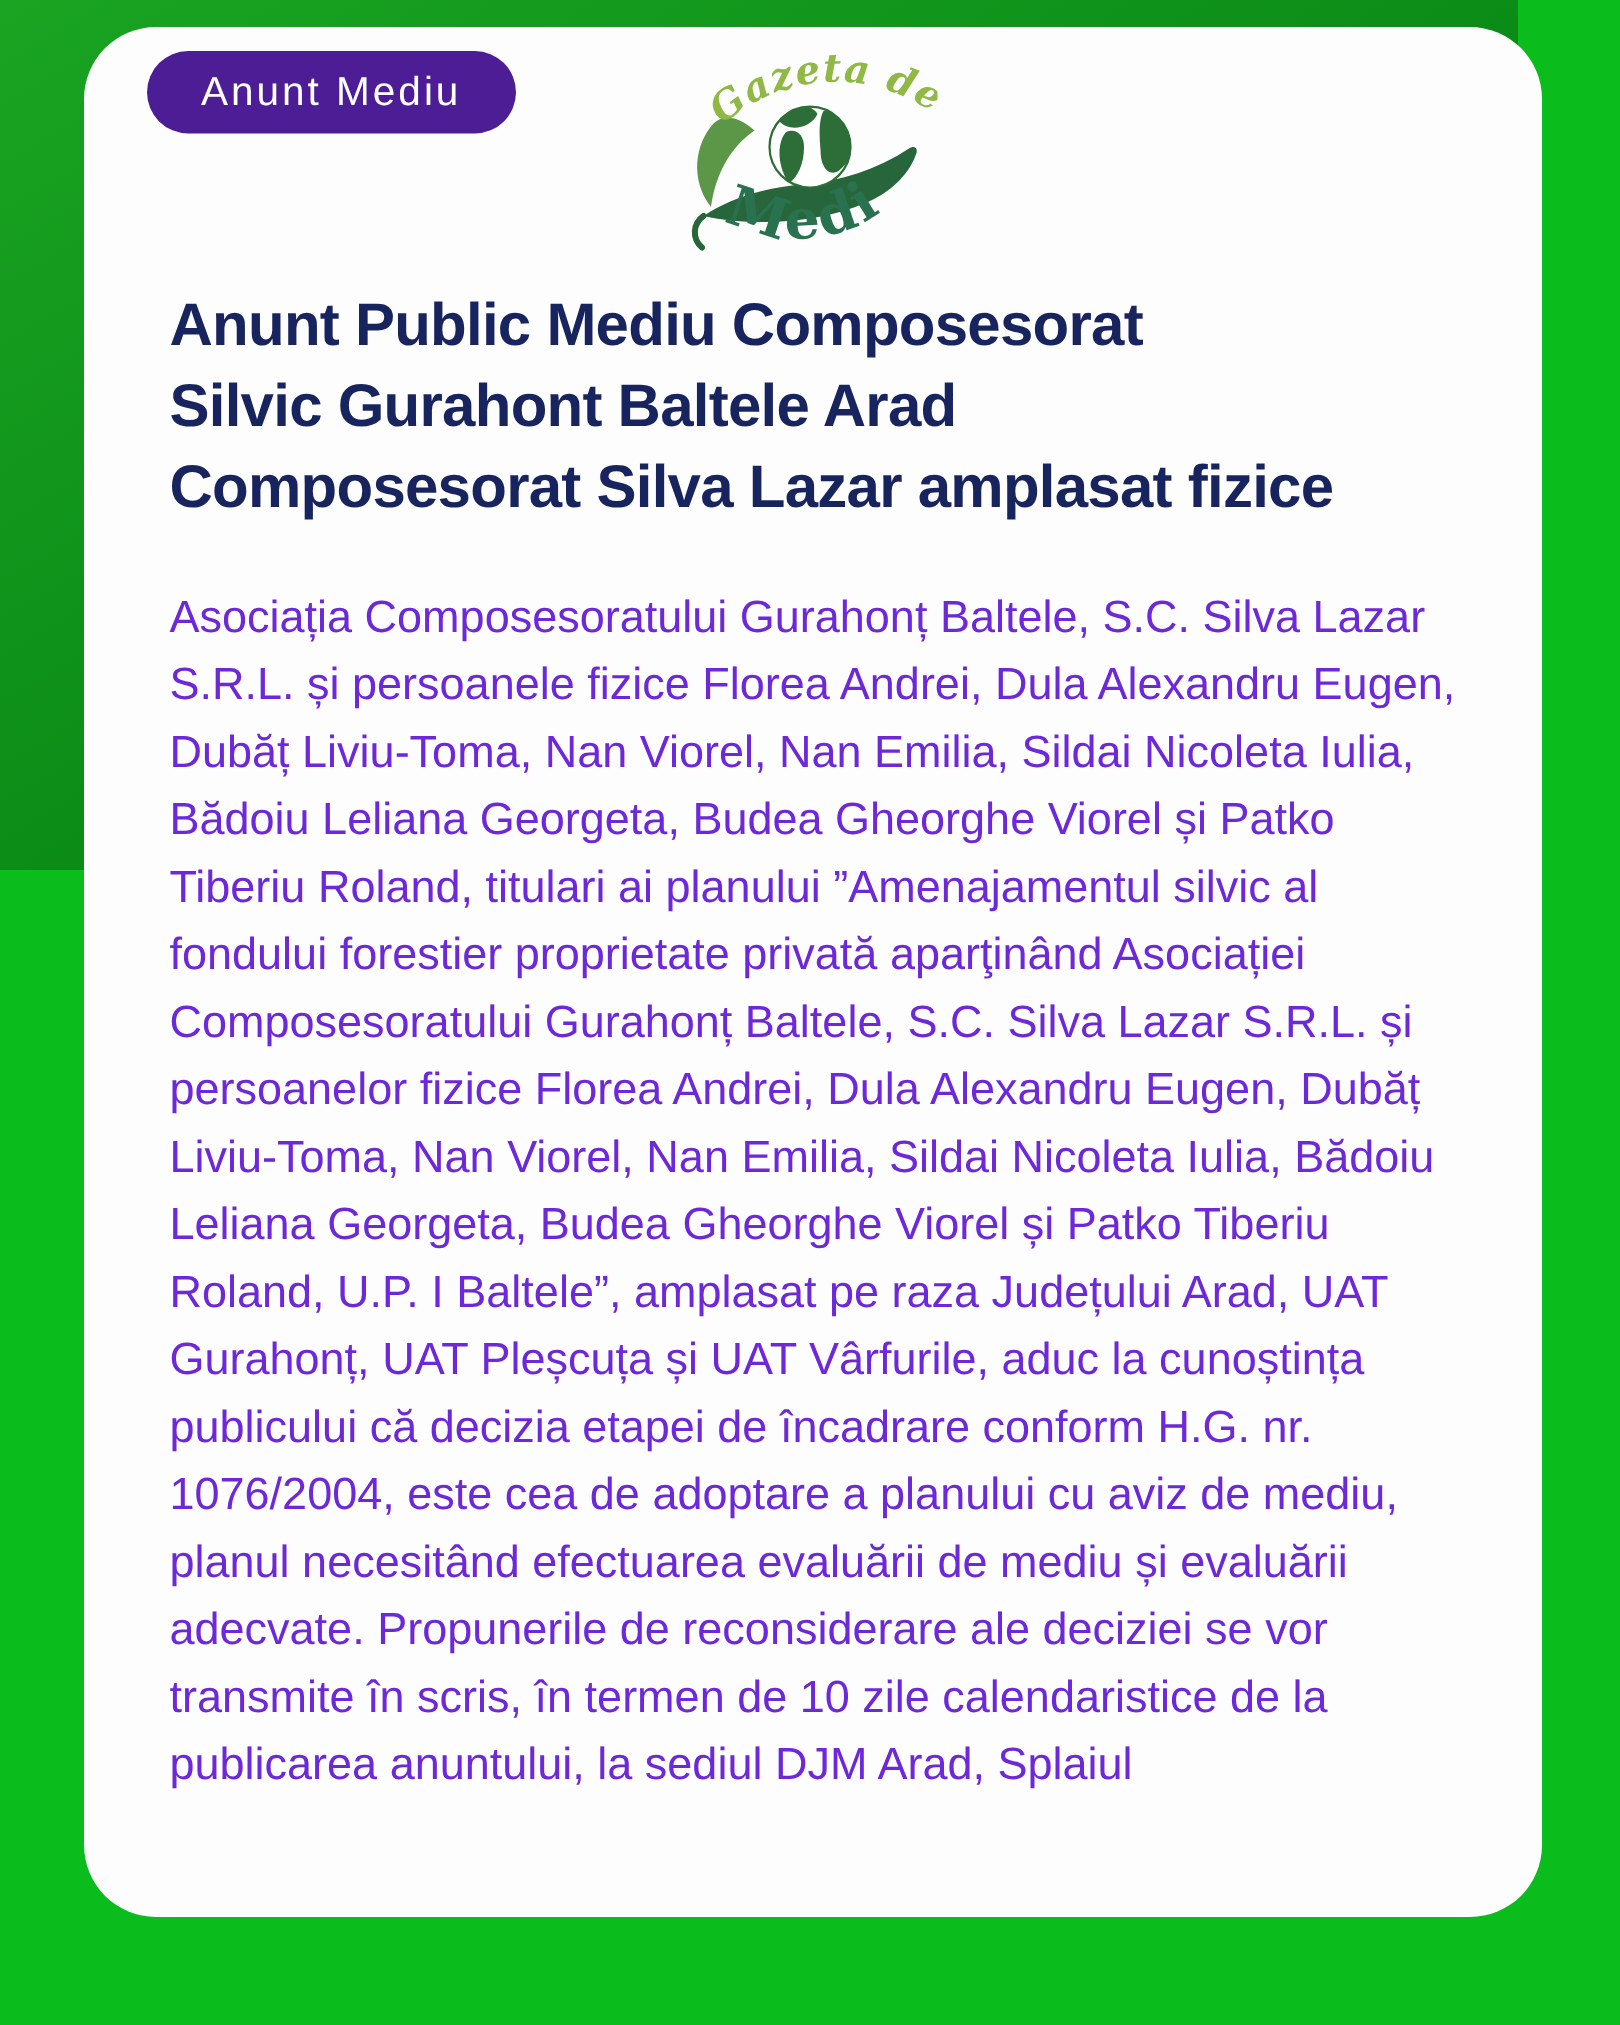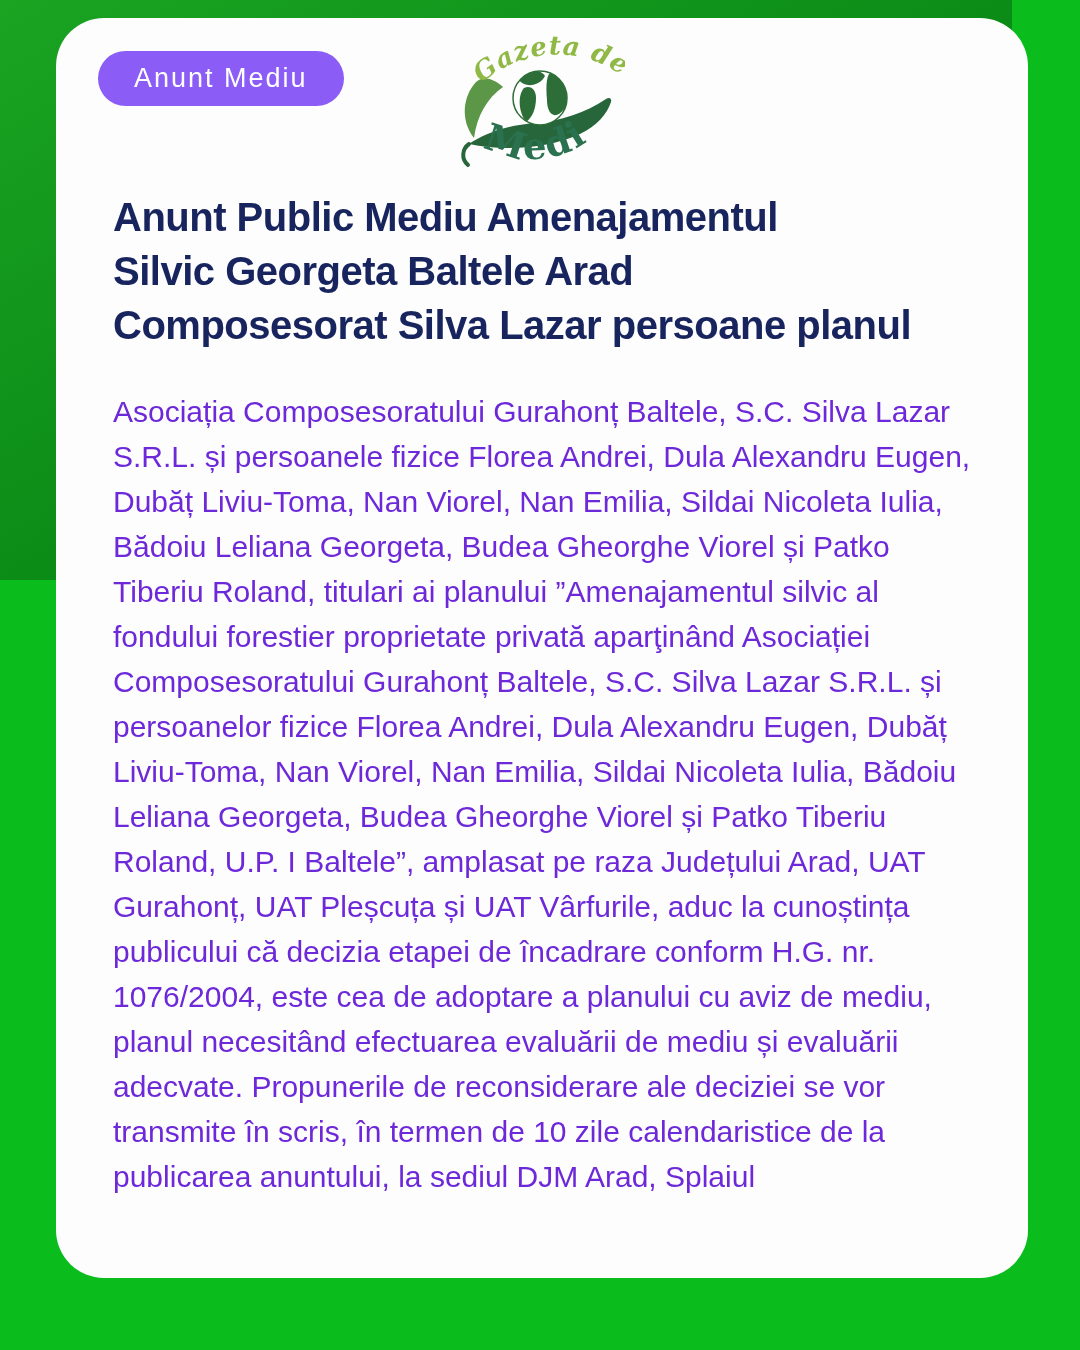--- a/index.html
+++ b/index.html
@@ -10,23 +10,23 @@
   }
   .bg-accent{
     position:absolute;left:0;top:0;width:1012px;height:580px;
     background:linear-gradient(150deg,#1aa422 0%,#0a8a16 55%,#067810 100%);
   }
   .card{
     position:absolute;left:56px;top:18px;width:972px;height:1260px;
     background:#fdfdfd;border-radius:48px;overflow:hidden;
   }
   .badge{
-    position:absolute;left:42px;top:33px;height:55px;
+    position:absolute;left:42px;top:16px;height:55px;
     padding:0 36px;border-radius:29px;
-    background:#8b5cf6;color:#ffffff;
+    background:#4c1d95;color:#ffffff;
     font-size:27px;letter-spacing:2px;font-weight:400;
     display:flex;align-items:center;justify-content:center;
   }
   .logo{position:absolute;left:399px;top:14px;width:170px;height:142px;}
   .title{
     position:absolute;left:57px;top:172px;margin:0;width:880px;
     color:#18245e;font-size:40px;line-height:54px;font-weight:700;
     letter-spacing:-0.5px;
   }
   .bodytext{
@@ -73,20 +73,20 @@
       <text font-size="26" fill="#8fb944" font-family="DejaVu Serif, serif" font-style="italic" font-weight="bold" letter-spacing="1">
         <textPath href="#arcTop" startOffset="6%">Gazeta de</textPath>
       </text>
       <text font-size="37" fill="#2a7150" font-family="DejaVu Serif, serif" font-weight="bold" letter-spacing="2">
         <textPath href="#arcBottom" startOffset="2%">Mediu</textPath>
       </text>
     </svg>
   </div>
 
   <h1 class="title">
-    <div>Anunt Public Mediu Amenajamentul</div>
-    <div>Silvic Georgeta Baltele Arad</div>
-    <div>Composesorat Silva Lazar persoane planul</div>
+    <div>Anunt Public Mediu Composesorat</div>
+    <div>Silvic Gurahont Baltele Arad</div>
+    <div>Composesorat Silva Lazar amplasat fizice</div>
   </h1>
 
   <p class="bodytext">Asociația Composesoratului Gurahonț Baltele, S.C. Silva Lazar S.R.L. și persoanele fizice Florea Andrei, Dula Alexandru Eugen, Dubăț Liviu-Toma, Nan Viorel, Nan Emilia, Sildai Nicoleta Iulia, Bădoiu Leliana Georgeta, Budea Gheorghe Viorel și Patko Tiberiu Roland, titulari ai planului ”Amenajamentul silvic al fondului forestier proprietate privată aparţinând Asociației Composesoratului Gurahonț Baltele, S.C. Silva Lazar S.R.L. și persoanelor fizice Florea Andrei, Dula Alexandru Eugen, Dubăț Liviu-Toma, Nan Viorel, Nan Emilia, Sildai Nicoleta Iulia, Bădoiu Leliana Georgeta, Budea Gheorghe Viorel și Patko Tiberiu Roland, U.P. I Baltele”, amplasat pe raza Județului Arad, UAT Gurahonț, UAT Pleșcuța și UAT Vârfurile, aduc la cunoștința publicului că decizia etapei de încadrare conform H.G. nr. 1076/2004, este cea de adoptare a planului cu aviz de mediu, planul necesitând efectuarea evaluării de mediu și evaluării adecvate. Propunerile de reconsiderare ale deciziei se vor transmite în scris, în termen de 10 zile calendaristice de la publicarea anuntului, la sediul DJM Arad, Splaiul</p>
 
 </div>
 
 </body></html>

